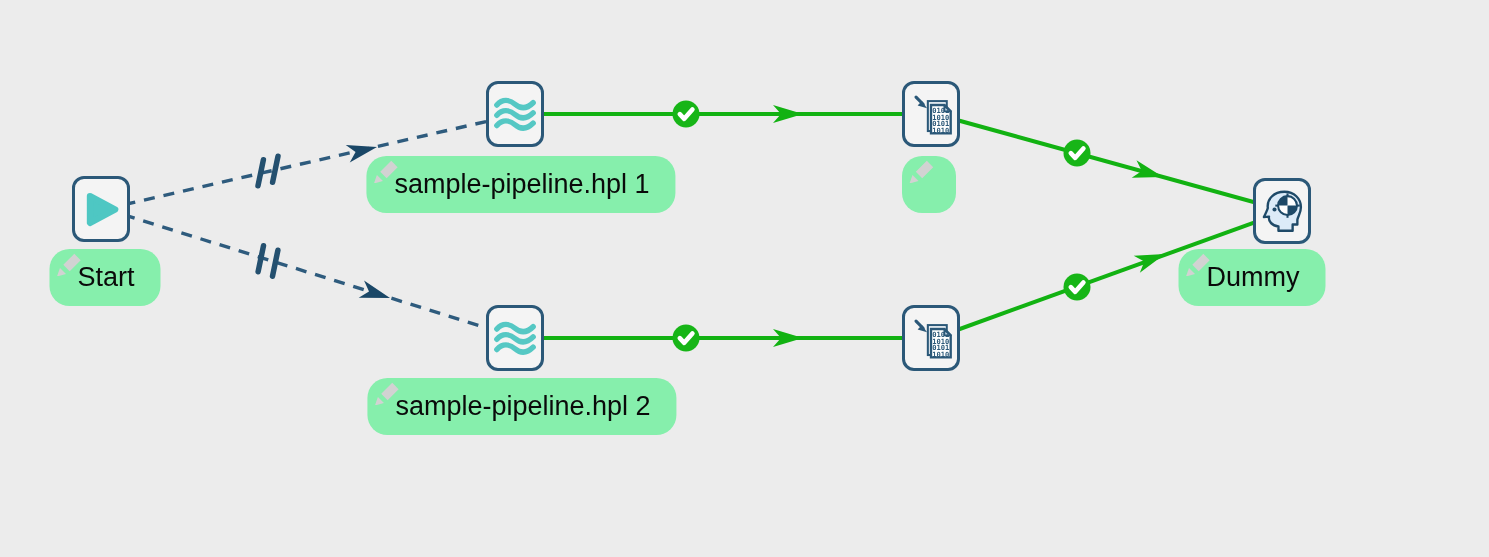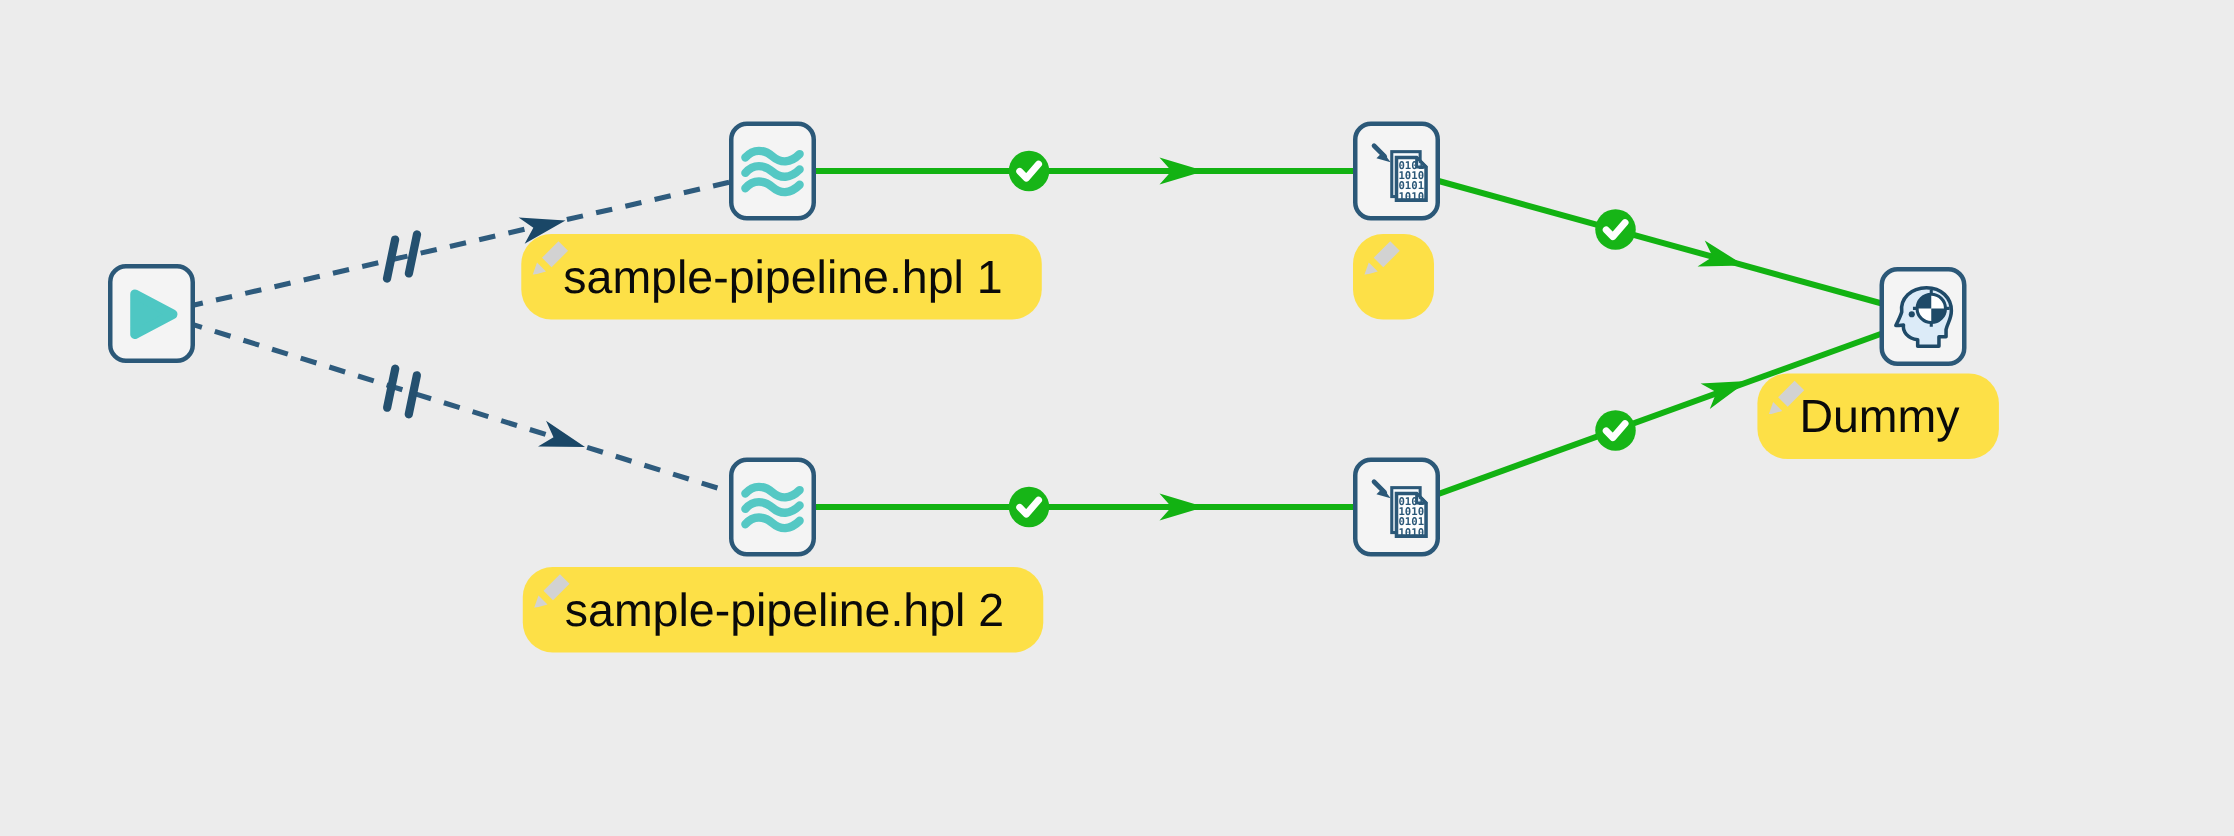--- a/index.html
+++ b/index.html
@@ -4,22 +4,22 @@
 <style>
   html,body{margin:0;padding:0;background:#ececec;}
   .canvas{position:relative;width:1489px;height:557px;background:#ececec;overflow:hidden;
           font-family:"Liberation Sans","DejaVu Sans",sans-serif;}
   .hops-layer{position:absolute;left:0;top:0;width:1489px;height:557px;}
   .node{position:absolute;width:58px;height:66px;box-sizing:border-box;
         background:#f4f4f4;border:3.5px solid #2b5878;border-radius:12px;
         display:flex;align-items:center;justify-content:center;}
   .node svg{display:block;}
   .label{position:absolute;height:57px;transform:translateX(-50%);
-         background:#fde047;border-radius:20px;display:inline-flex;align-items:center;
-         padding:0 26px 0 28px;font-size:31px;color:#0a0a0a;white-space:nowrap;}
+         background:#86efac;border-radius:20px;display:inline-flex;align-items:center;
+         padding:0 26px 0 28px;font-size:27px;color:#0a0a0a;white-space:nowrap;}
   .pencil{position:absolute;left:5px;top:1px;}
 </style>
 </head>
 <body>
 
 <div class="canvas">
 
   <svg class="hops-layer" width="1489" height="557" viewBox="0 0 1489 557">
 
     <g>
@@ -149,20 +149,27 @@
           <line x1="0" y1="15.5" x2="0" y2="9.5"></line>
           <line x1="-15.5" y1="0" x2="-9.5" y2="0"></line>
         </g>
         <circle r="12" fill="#ffffff" stroke="#1f4a68" stroke-width="2.6"></circle>
         <path d="M0 0 L0 -12 A12 12 0 0 0 -12 0 Z" fill="#1f4a68"></path>
         <path d="M0 0 L0 12 A12 12 0 0 0 12 0 Z" fill="#1f4a68"></path>
       </g>
     </svg>
   </div>
 
+  <div class="label" style="left:105px;top:249px">
+    <svg class="pencil" width="30" height="26">
+      <line x1="12" y1="18" x2="23" y2="7" stroke="#d2d2d2" stroke-width="9"></line>
+      <polygon points="2.5,26.5 5.5,18 11.5,24" fill="#d2d2d2"></polygon>
+    </svg>
+    <span>Start</span>
+  </div>
 
   <div class="label" style="left:521px;top:156px">
     <svg class="pencil" width="30" height="26">
       <line x1="12" y1="18" x2="23" y2="7" stroke="#d2d2d2" stroke-width="9"></line>
       <polygon points="2.5,26.5 5.5,18 11.5,24" fill="#d2d2d2"></polygon>
     </svg>
     <span>sample-pipeline.hpl 1</span>
   </div>
 
   <div class="label" style="left:929px;top:156px">

